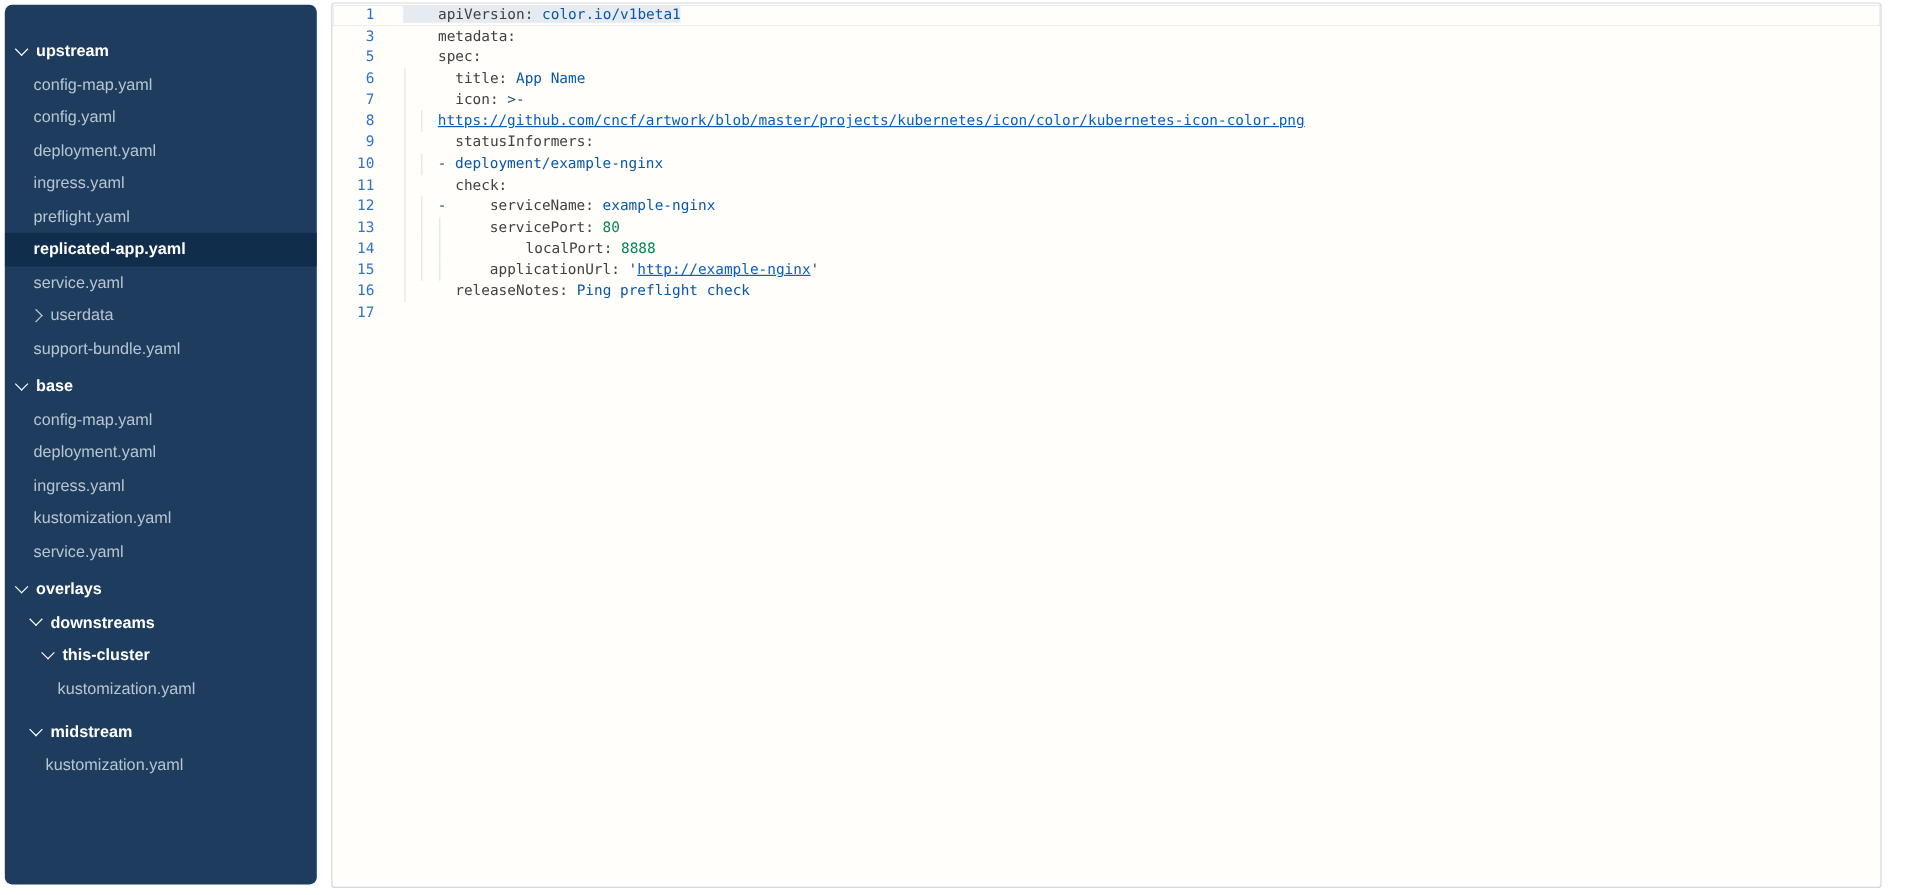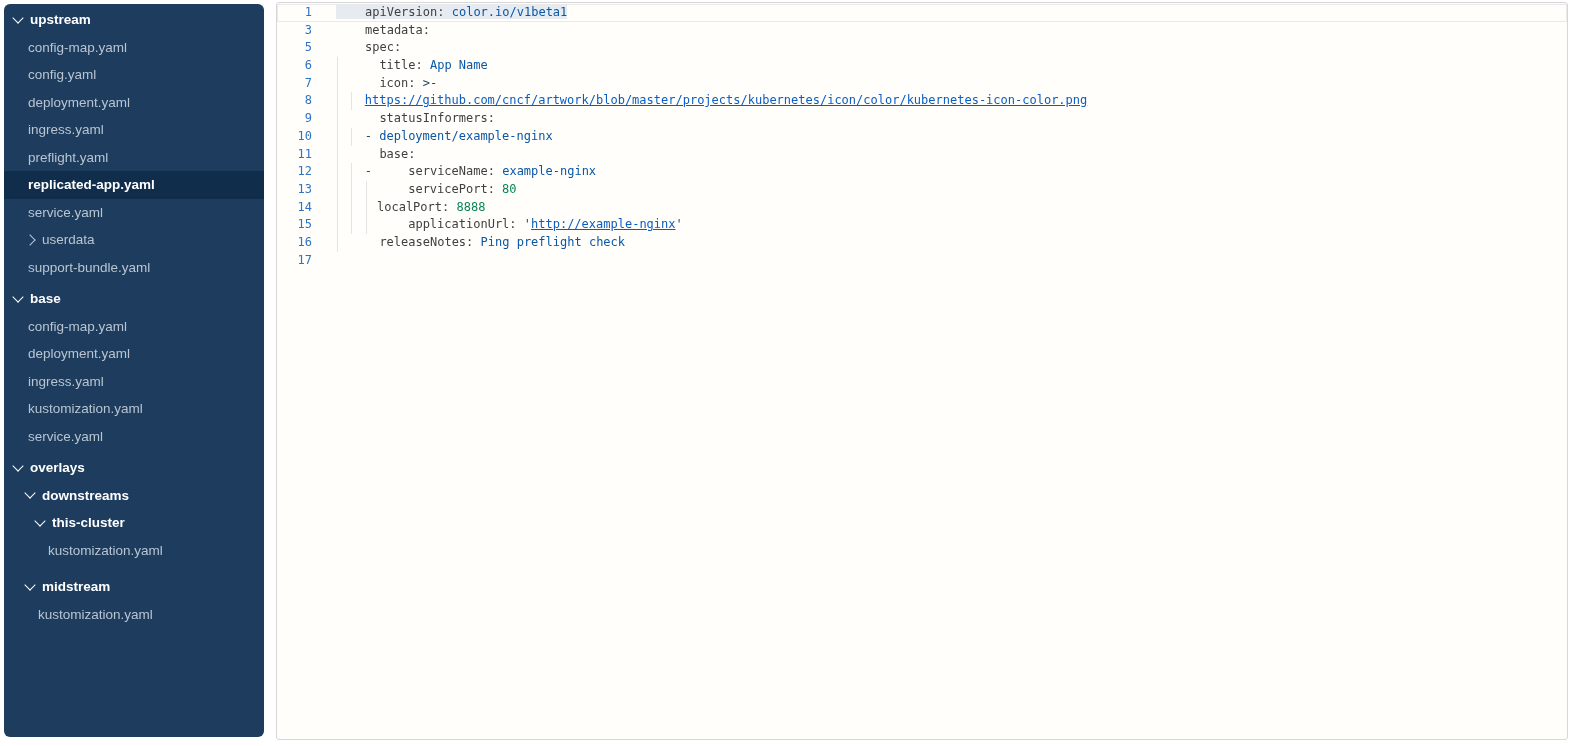--- a/index.html
+++ b/index.html
@@ -2,21 +2,21 @@
 <html><head>
 <meta charset="utf-8">
 <style>
   html,body{margin:0;padding:0;background:#ffffff;}
   body{width:1590px;height:746px;position:relative;font-family:"Liberation Sans",sans-serif;overflow:hidden;}
 
   
   .sidebar{
     position:absolute;left:4px;top:4px;width:260px;height:733px;
     background:#1d3c5e;border-radius:6px;box-sizing:border-box;
-    padding-top:2px;overflow:hidden;
+    padding-top:25px;overflow:hidden;
   }
   .trow{
     height:27.5px;display:flex;align-items:center;
     color:#b9c5d1;font-size:13.5px;box-sizing:border-box;cursor:pointer;
     white-space:nowrap;
   }
   .trow.bold{color:#ffffff;font-weight:bold;}
   .trow.selected{background:#112d4c;color:#ffffff;font-weight:bold;}
   .chev{
     width:7px;height:7px;flex:none;display:inline-block;
@@ -126,20 +126,20 @@
 
 <main class="editor" id="editor">
     <div class="cline cur"><span class="ln">1</span><span class="lt" style="padding-left: 24px;"><span class="sel"><span class="tk-key">apiVersion:</span><span class="tk-val"> color.io/v1beta1</span></span></span></div>
     <div class="cline"><span class="ln">3</span><span class="lt" style="padding-left: 24px;"><span class="tk-key">metadata:</span></span></div>
     <div class="cline"><span class="ln">5</span><span class="lt" style="padding-left: 24px;"><span class="tk-key">spec:</span></span></div>
     <div class="cline"><span class="guide" style="left: 60px;"></span><span class="ln">6</span><span class="lt" style="padding-left: 38.4px;"><span class="tk-key">title:</span><span class="tk-val"> App Name</span></span></div>
     <div class="cline"><span class="guide" style="left: 60px;"></span><span class="ln">7</span><span class="lt" style="padding-left: 38.4px;"><span class="tk-key">icon:</span><span class="tk-punc"> &gt;-</span></span></div>
     <div class="cline"><span class="guide" style="left: 60px;"></span><span class="guide" style="left: 74.4px;"></span><span class="ln">8</span><span class="lt" style="padding-left: 52.8px;"><span class="tk-link">https://github.com/cncf/artwork/blob/master/projects/kubernetes/icon/color/kubernetes-icon-color.png</span></span></div>
     <div class="cline"><span class="guide" style="left: 60px;"></span><span class="ln">9</span><span class="lt" style="padding-left: 38.4px;"><span class="tk-key">statusInformers:</span></span></div>
     <div class="cline"><span class="guide" style="left: 60px;"></span><span class="guide" style="left: 74.4px;"></span><span class="ln">10</span><span class="lt" style="padding-left: 52.8px;"><span class="tk-punc">- </span><span class="tk-val">deployment/example-nginx</span></span></div>
-    <div class="cline"><span class="guide" style="left: 60px;"></span><span class="ln">11</span><span class="lt" style="padding-left: 38.4px;"><span class="tk-key">base:</span></span></div>
+    <div class="cline"><span class="guide" style="left: 60px;"></span><span class="ln">11</span><span class="lt" style="padding-left: 38.4px;"><span class="tk-key">check:</span></span></div>
     <div class="cline"><span class="guide" style="left: 60px;"></span><span class="guide" style="left: 74.4px;"></span><span class="ln">12</span><span class="lt" style="padding-left: 52.8px;"><span class="tk-punc">- </span><span class="tk-key">serviceName:</span><span class="tk-val"> example-nginx</span></span></div>
     <div class="cline"><span class="guide" style="left: 60px;"></span><span class="guide" style="left: 74.4px;"></span><span class="guide" style="left: 88.8px;"></span><span class="ln">13</span><span class="lt" style="padding-left: 67.2px;"><span class="tk-key">servicePort:</span><span class="tk-num"> 80</span></span></div>
-    <div class="cline"><span class="guide" style="left: 60px;"></span><span class="guide" style="left: 74.4px;"></span><span class="guide" style="left: 88.8px;"></span><span class="ln">14</span><span class="lt" style="padding-left: 36px;"><span class="tk-key">localPort:</span><span class="tk-num"> 8888</span></span></div>
+    <div class="cline"><span class="guide" style="left: 60px;"></span><span class="guide" style="left: 74.4px;"></span><span class="guide" style="left: 88.8px;"></span><span class="ln">14</span><span class="lt" style="padding-left: 97px;"><span class="tk-key">localPort:</span><span class="tk-num"> 8888</span></span></div>
     <div class="cline"><span class="guide" style="left: 60px;"></span><span class="guide" style="left: 74.4px;"></span><span class="guide" style="left: 88.8px;"></span><span class="ln">15</span><span class="lt" style="padding-left: 67.2px;"><span class="tk-key">applicationUrl:</span><span class="tk-punc"> '</span><span class="tk-link">http://example-nginx</span><span class="tk-punc">'</span></span></div>
     <div class="cline"><span class="guide" style="left: 60px;"></span><span class="ln">16</span><span class="lt" style="padding-left: 38.4px;"><span class="tk-key">releaseNotes:</span><span class="tk-val"> Ping preflight check</span></span></div>
     <div class="cline"><span class="ln">17</span><span class="lt" style="padding-left: 24px;"></span></div>
   </main>
 
 </body></html>

